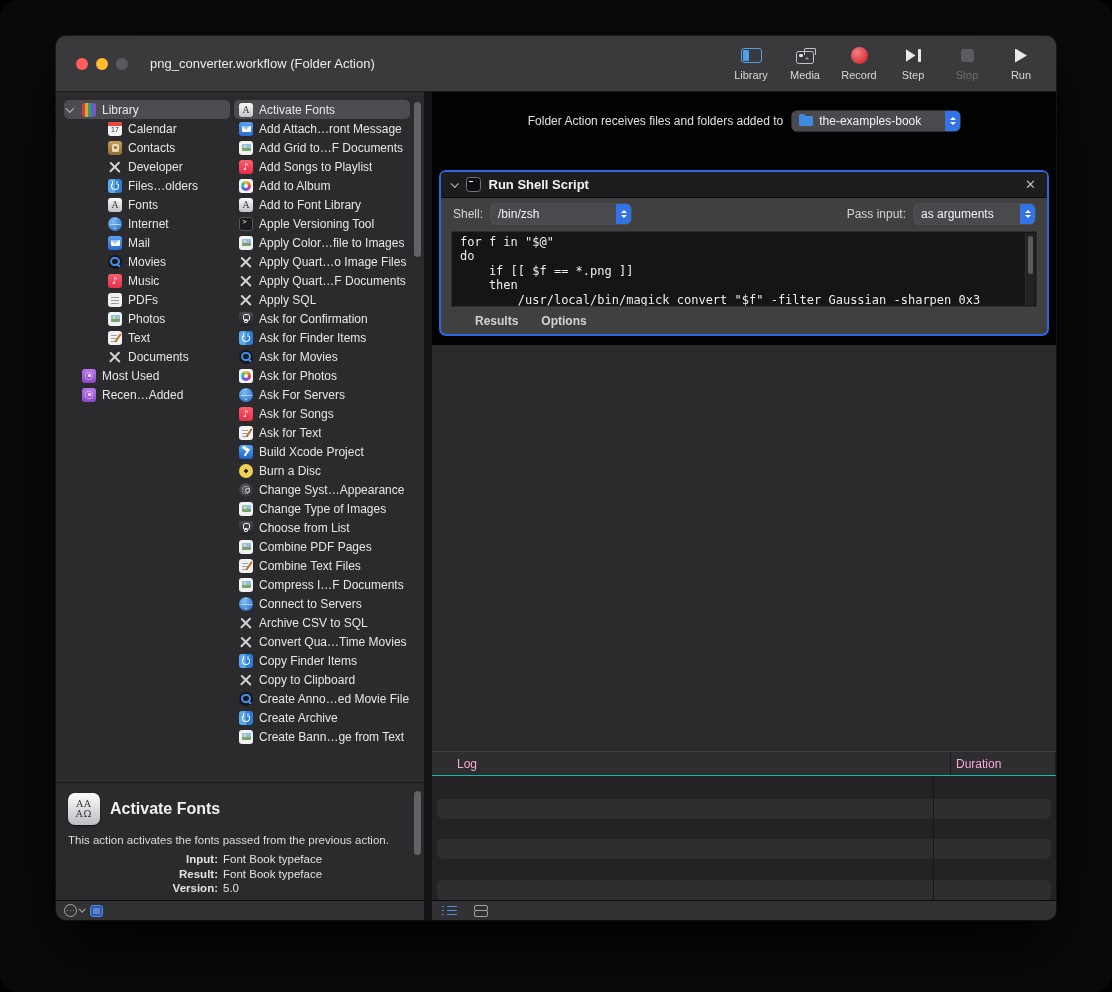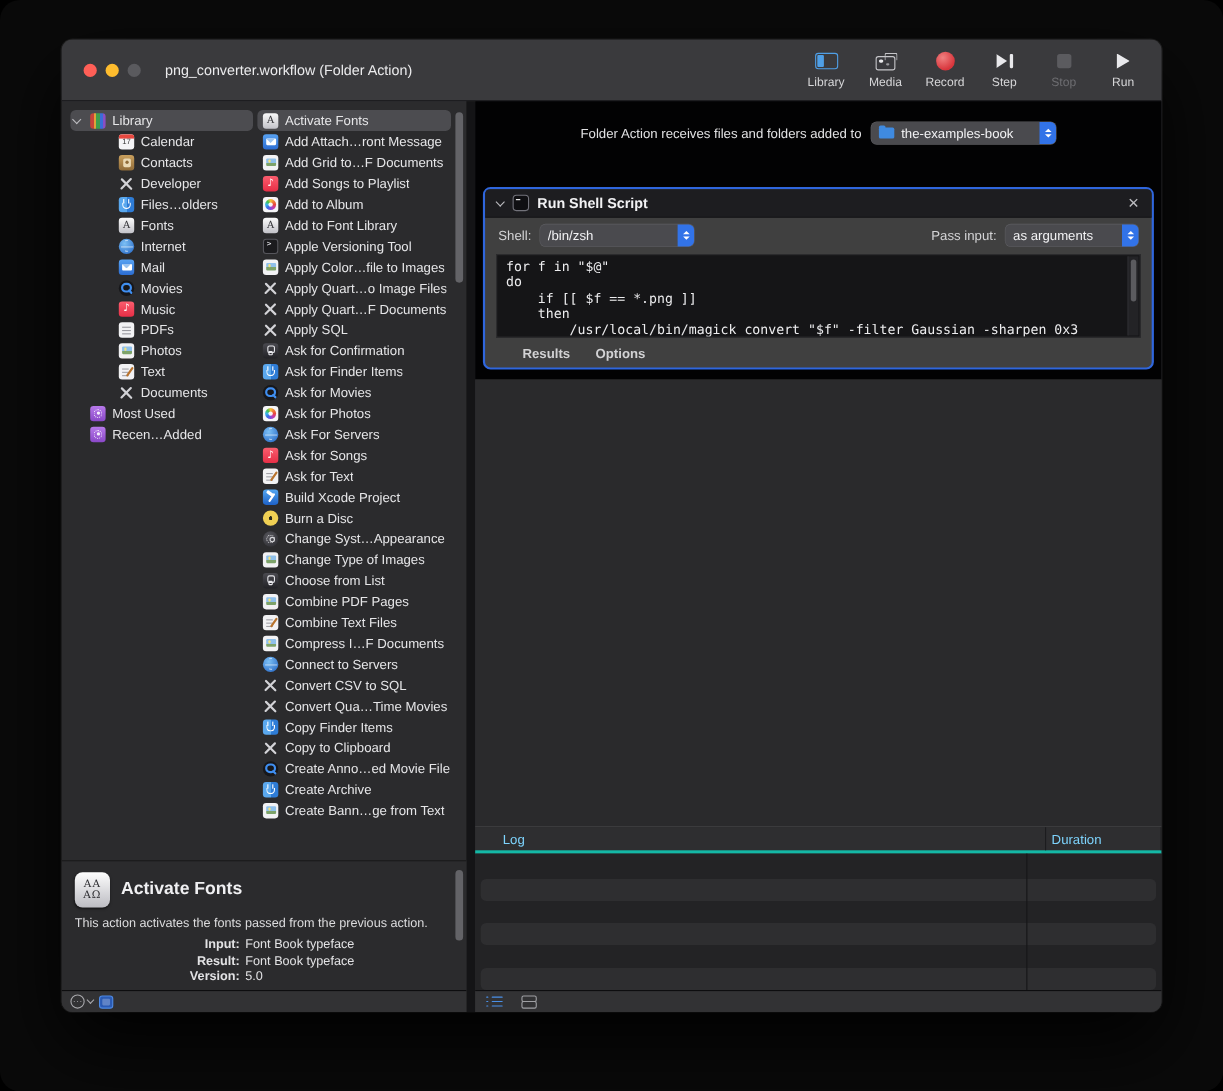--- a/index.html
+++ b/index.html
@@ -172,21 +172,21 @@
     font-family:"DejaVu Sans Mono",monospace; font-size:12px; line-height:14.4px; color:#ededef; padding:3px 16px 0 8px; }
   .code-line { white-space:pre; }
   .code-sb { position:absolute; right:1px; top:1px; bottom:1px; width:10px; background:#232326; border-left:1px solid #2e2e30; }
   .code-sb::before { content:""; position:absolute; left:2px; right:2px; top:3px; height:38px; background:#5b5b5f; border-radius:3px; }
   .block-footer { height:27px; display:flex; align-items:center; gap:23px; padding:0 34px; font-size:12px; font-weight:bold; color:#d2d2d4; }
 
   .wf-canvas { flex:1; background:#2a2a2c; }
 
   
   .log-pane { flex:0 0 148px; display:flex; flex-direction:column; border-top:1px solid #3e3e40; }
-  .log-header { flex:0 0 24px; background:#2e2e30; display:flex; align-items:center; font-size:12px; color:#7dd3fc; border-bottom:3px solid #14b8a6; }
+  .log-header { flex:0 0 24px; background:#2e2e30; display:flex; align-items:center; font-size:12px; color:#f9a8d4; border-bottom:1px solid #14b8a6; }
   .log-col { padding-left:25px; flex:1; }
   .dur-col { flex:0 0 106px; padding-left:5px; border-left:1px solid #1c1c1e; border-right:1px solid #1c1c1e; align-self:stretch; display:flex; align-items:center; }
   .log-rows { flex:1; background:#232325; position:relative; padding-top:2px; }
   .log-row { height:20.3px; }
   .log-row.alt { background:#2e2e30; border-radius:5px; margin:0 5px; }
   .log-vline { position:absolute; left:501px; top:0; bottom:0; width:1px; background:#161618; }
 
   .tb-btn, .tab, .srow, .dropdown, .more-btn, .block-header, .log-header, .scrollbar { cursor:default; }
 </style>
 </head>
@@ -422,21 +422,21 @@
               <div class="srow" style="padding-left: 5px;">
                 <span class="mi mi-docphoto"></span>
                 <span class="lbl">Compress I…F Documents</span>
               </div>
               <div class="srow" style="padding-left: 5px;">
                 <span class="mi mi-globe"></span>
                 <span class="lbl">Connect to Servers</span>
               </div>
               <div class="srow" style="padding-left: 5px;">
                 <span class="mi mi-x"></span>
-                <span class="lbl">Convert CSV to SQL</span>
+                <span class="lbl">Archive CSV to SQL</span>
               </div>
               <div class="srow" style="padding-left: 5px;">
                 <span class="mi mi-x"></span>
                 <span class="lbl">Convert Qua…Time Movies</span>
               </div>
               <div class="srow" style="padding-left: 5px;">
                 <span class="mi mi-finder"></span>
                 <span class="lbl">Copy Finder Items</span>
               </div>
               <div class="srow" style="padding-left: 5px;">

